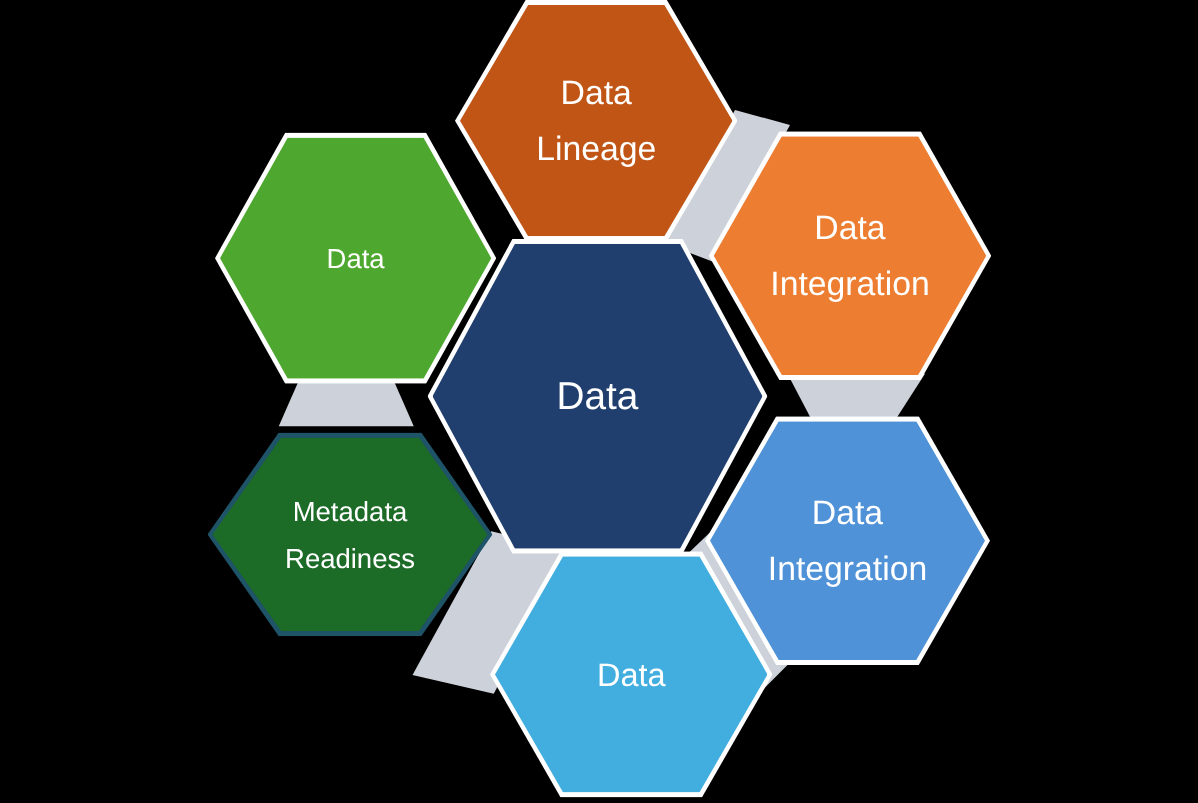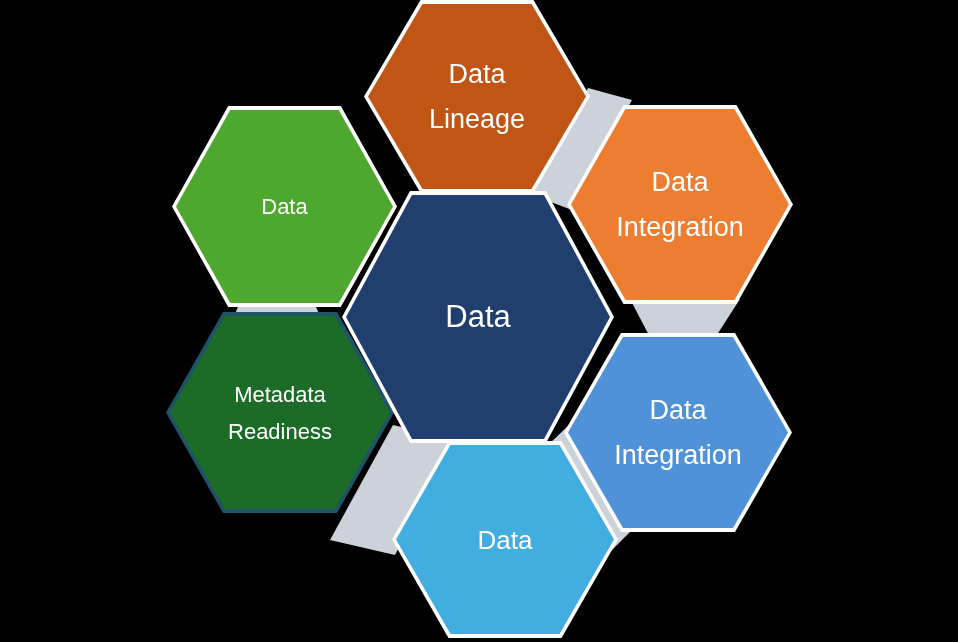--- a/index.html
+++ b/index.html
@@ -39,21 +39,21 @@
     text-align: center;
     color: #FFFFFF;
   }
   .line { display: block; }
 
   
   .hex-quality       { left: 364px; top:   0px; width: 226px; height: 193px; }
   .hex-integration   { left: 567px; top: 105px; width: 226px; height: 199px; }
   .hex-availability  { left: 564px; top: 333px; width: 228px; height: 199px; }
   .hex-lineage       { left: 392px; top: 441px; width: 226px; height: 197px; }
-  .hex-metadata      { left: 166px; top: 312px; width: 228px; height: 201px; }
+  .hex-metadata      { left: 166px; top: 346px; width: 228px; height: 163px; }
   .hex-observability { left: 172px; top: 106px; width: 225px; height: 201px; }
   .hex-center        { left: 342px; top: 191px; width: 272px; height: 252px; }
 
   .hex-big .line     { font-size: 27px; line-height: 45px; }
   .hex-lineage .line { font-size: 26px; line-height: 34px; }
   .hex-small .line   { font-size: 22px; line-height: 37px; }
   .hex-center .line  { font-size: 31px; line-height: 40px; }
 </style>
 </head>
 <body>

